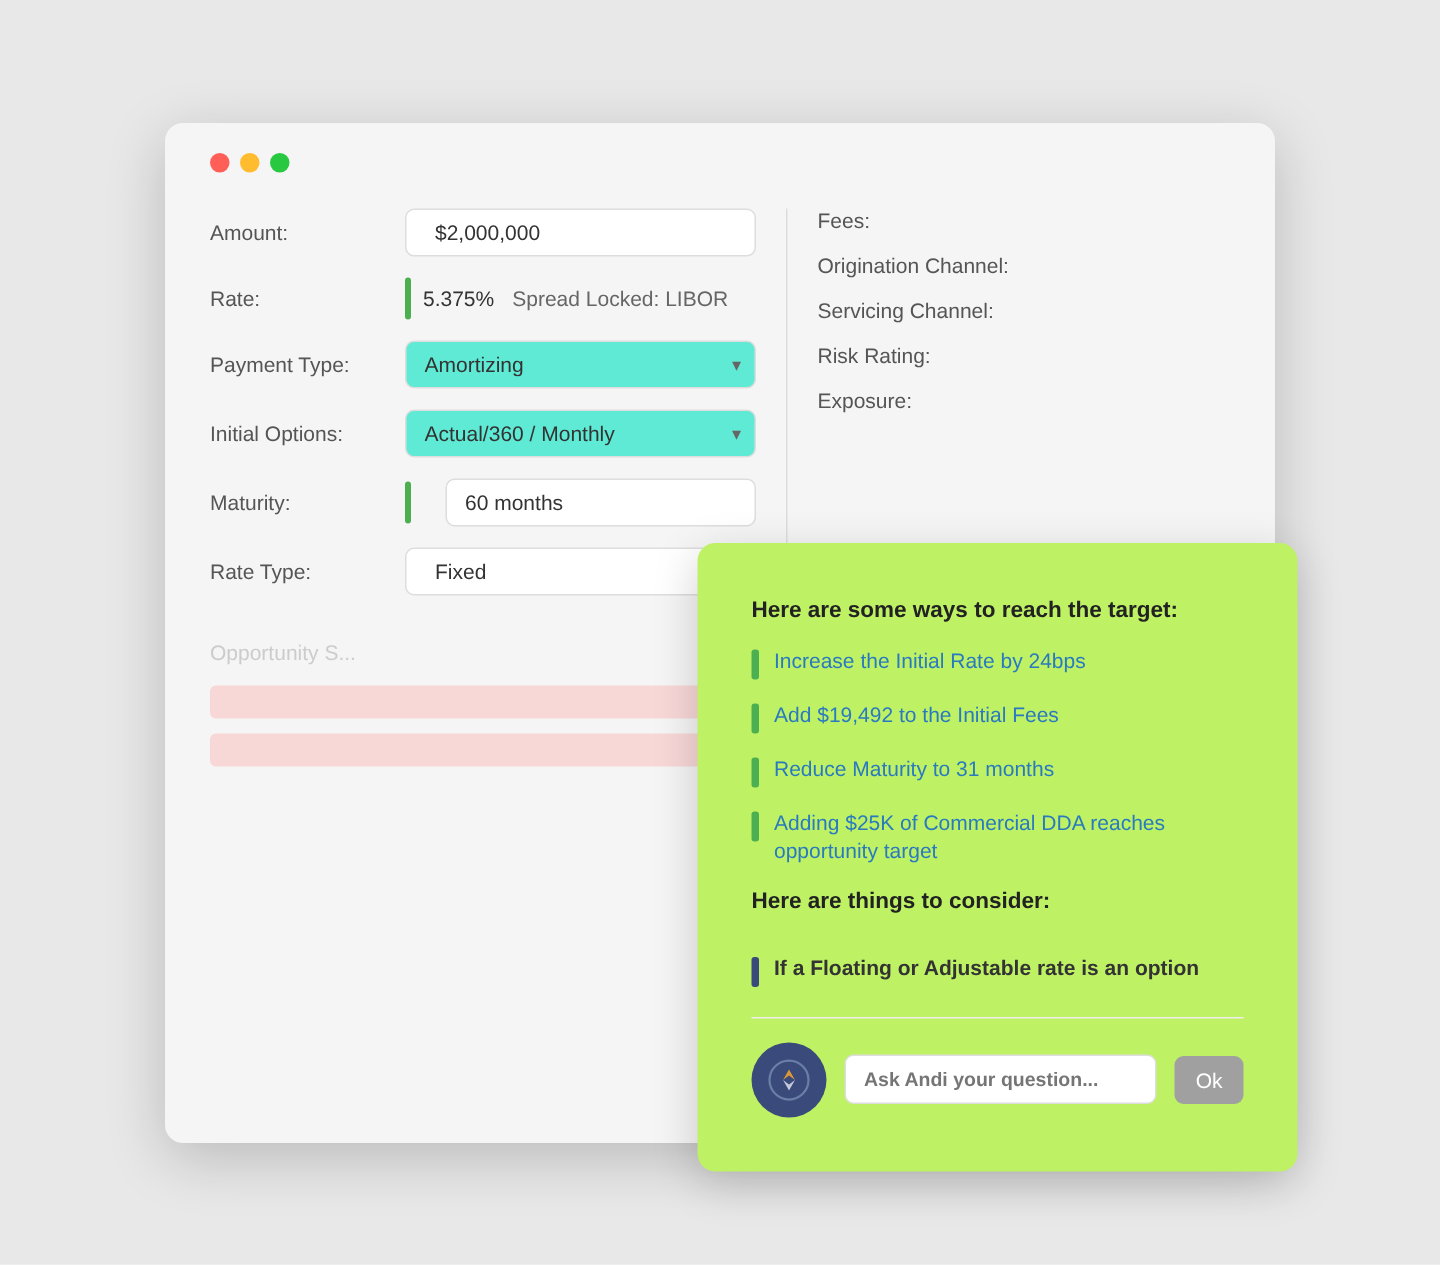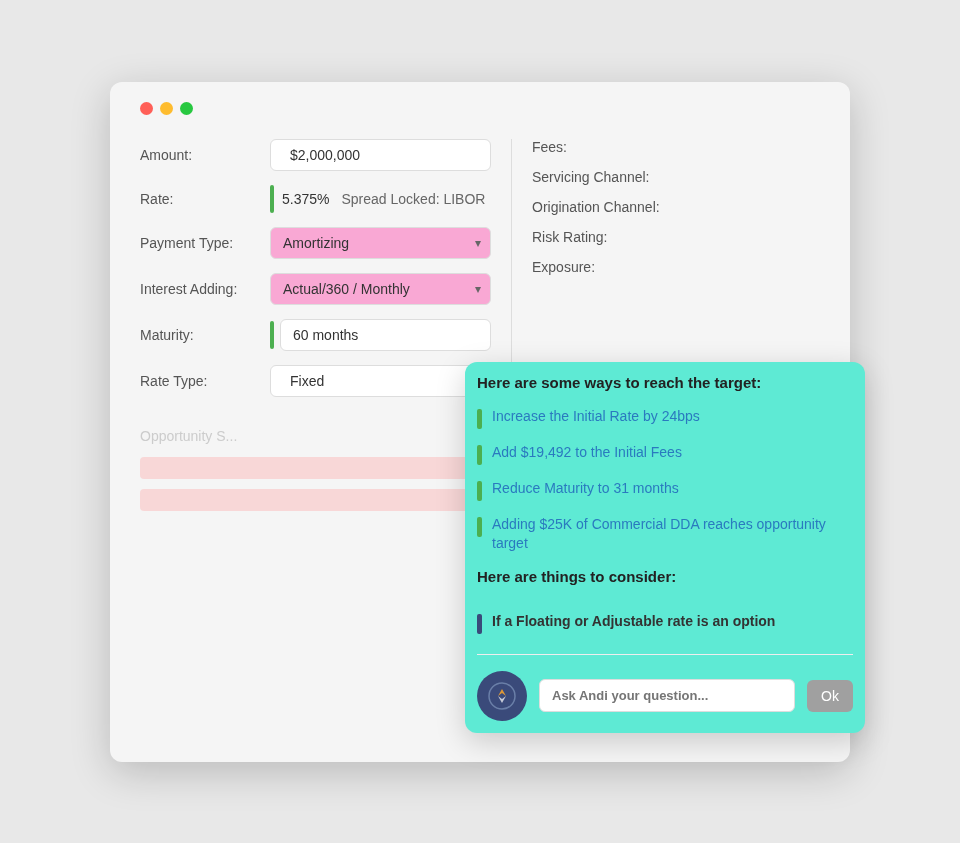--- a/index.html
+++ b/index.html
@@ -92,21 +92,21 @@
       font-size: 12px;
     }
 
     .select-wrapper select {
       width: 100%;
       border: 1px solid #ddd;
       border-radius: 6px;
       padding: 7px 30px 7px 12px;
       font-size: 14px;
       color: #333;
-      background: #f9a8d4;
+      background: #5eead4;
       outline: none;
       appearance: none;
       cursor: pointer;
     }
 
     .rate-row {
       display: flex;
       align-items: center;
       gap: 8px;
     }
@@ -120,21 +120,21 @@
     }
 
     .rate-value {
       font-size: 14px;
       color: #333;
     }
 
     .maturity-row {
       display: flex;
       align-items: center;
-      gap: 6px;
+      gap: 23px;
     }
 
     .maturity-indicator {
       width: 4px;
       height: 28px;
       background: #4caf50;
       border-radius: 2px;
       flex-shrink: 0;
     }
 
@@ -162,24 +162,24 @@
       border-radius: 4px;
       margin-bottom: 10px;
     }
 
     
     .tooltip-popup {
       position: absolute;
       top: 280px;
       left: 355px;
       width: 400px;
-      background: #5eead4;
+      background: #bef264;
       border-radius: 12px;
       box-shadow: 0 8px 30px rgba(0,0,0,0.18);
-      padding: 12px;
+      padding: 36px;
       z-index: 10;
     }
 
     .tooltip-section-title {
       font-size: 15px;
       font-weight: 700;
       color: #222;
       margin-bottom: 16px;
     }
 
@@ -301,21 +301,21 @@
       <div class="form-row">
         <span class="form-label">Payment Type:</span>
         <div class="select-wrapper">
           <select>
             <option>Amortizing</option>
           </select>
         </div>
       </div>
 
       <div class="form-row">
-        <span class="form-label">Interest Adding:</span>
+        <span class="form-label">Initial Options:</span>
         <div class="select-wrapper">
           <select>
             <option>Actual/360 / Monthly</option>
           </select>
         </div>
       </div>
 
       <div class="form-row">
         <span class="form-label">Maturity:</span>
         <div class="maturity-row" style="flex:1;">
@@ -336,24 +336,24 @@
       <div class="pink-bar"></div>
       <div class="pink-bar"></div>
 
     </div>
 
     <div class="right-col">
       <div class="form-row">
         <span class="form-label">Fees:</span>
       </div>
       <div class="form-row">
+        <span class="form-label">Origination Channel:</span>
+      </div>
+      <div class="form-row">
         <span class="form-label">Servicing Channel:</span>
-      </div>
-      <div class="form-row">
-        <span class="form-label">Origination Channel:</span>
       </div>
       <div class="form-row">
         <span class="form-label">Risk Rating:</span>
       </div>
       <div class="form-row">
         <span class="form-label">Exposure:</span>
       </div>
     </div>
   </div>
 

